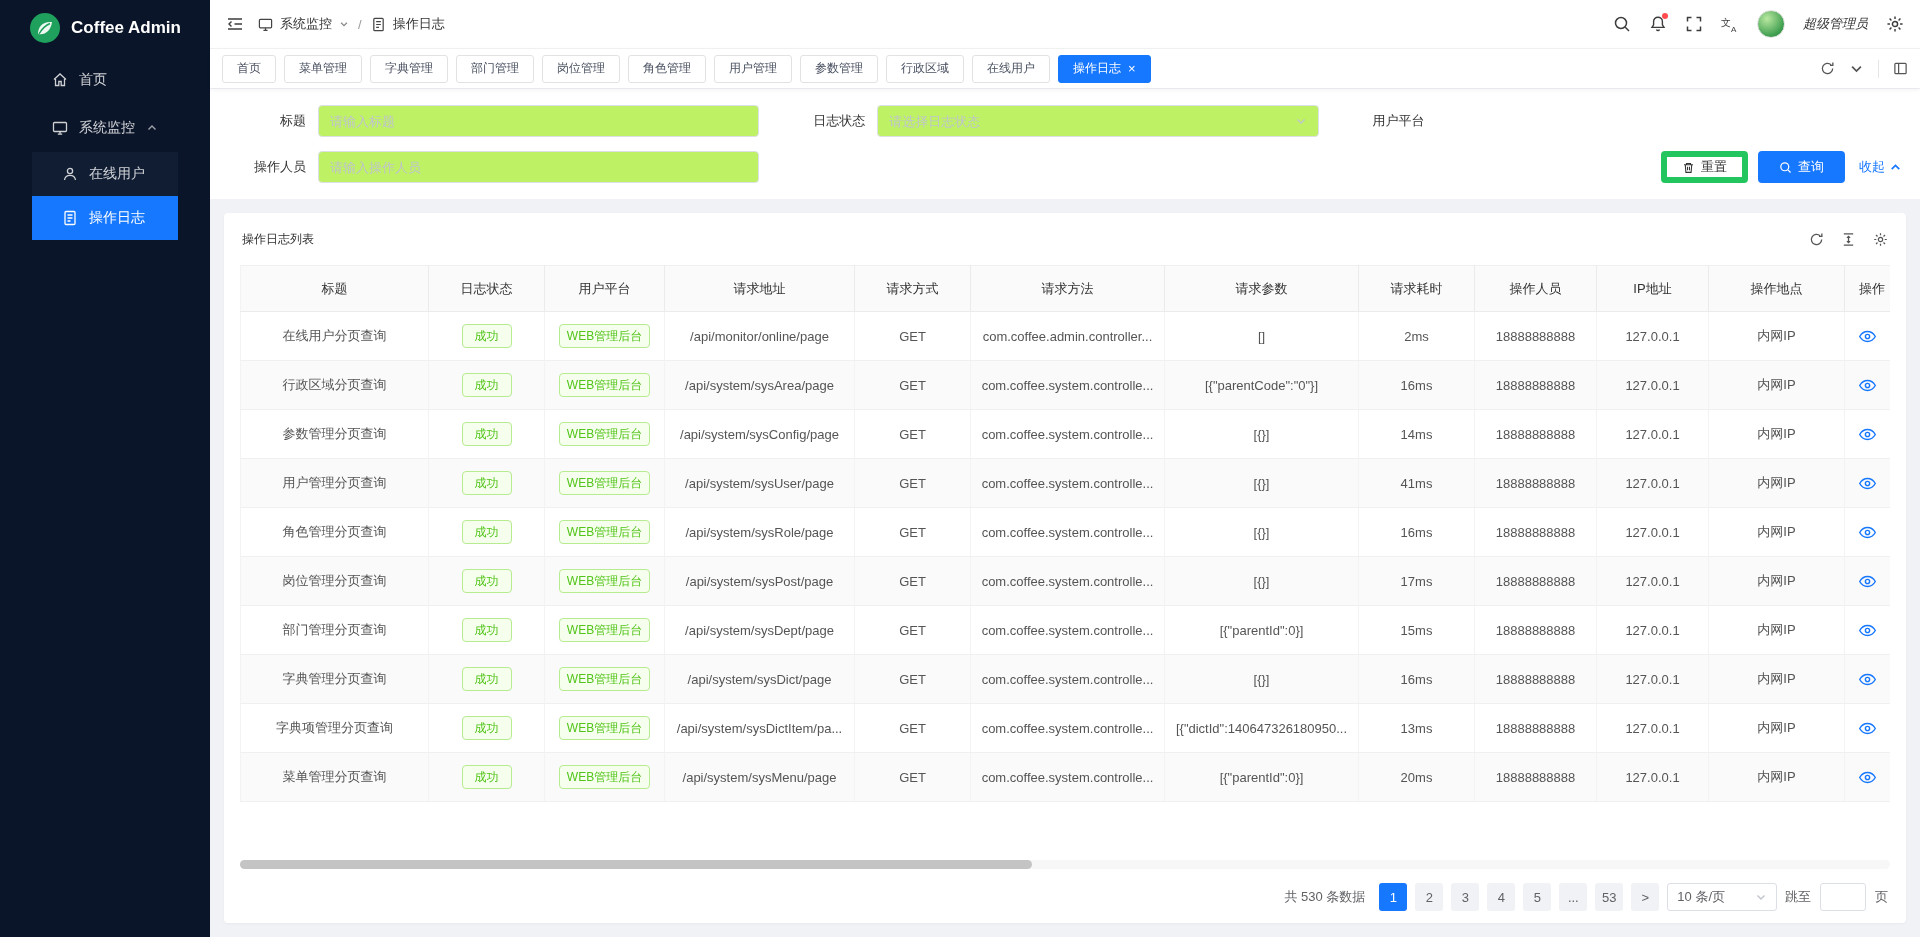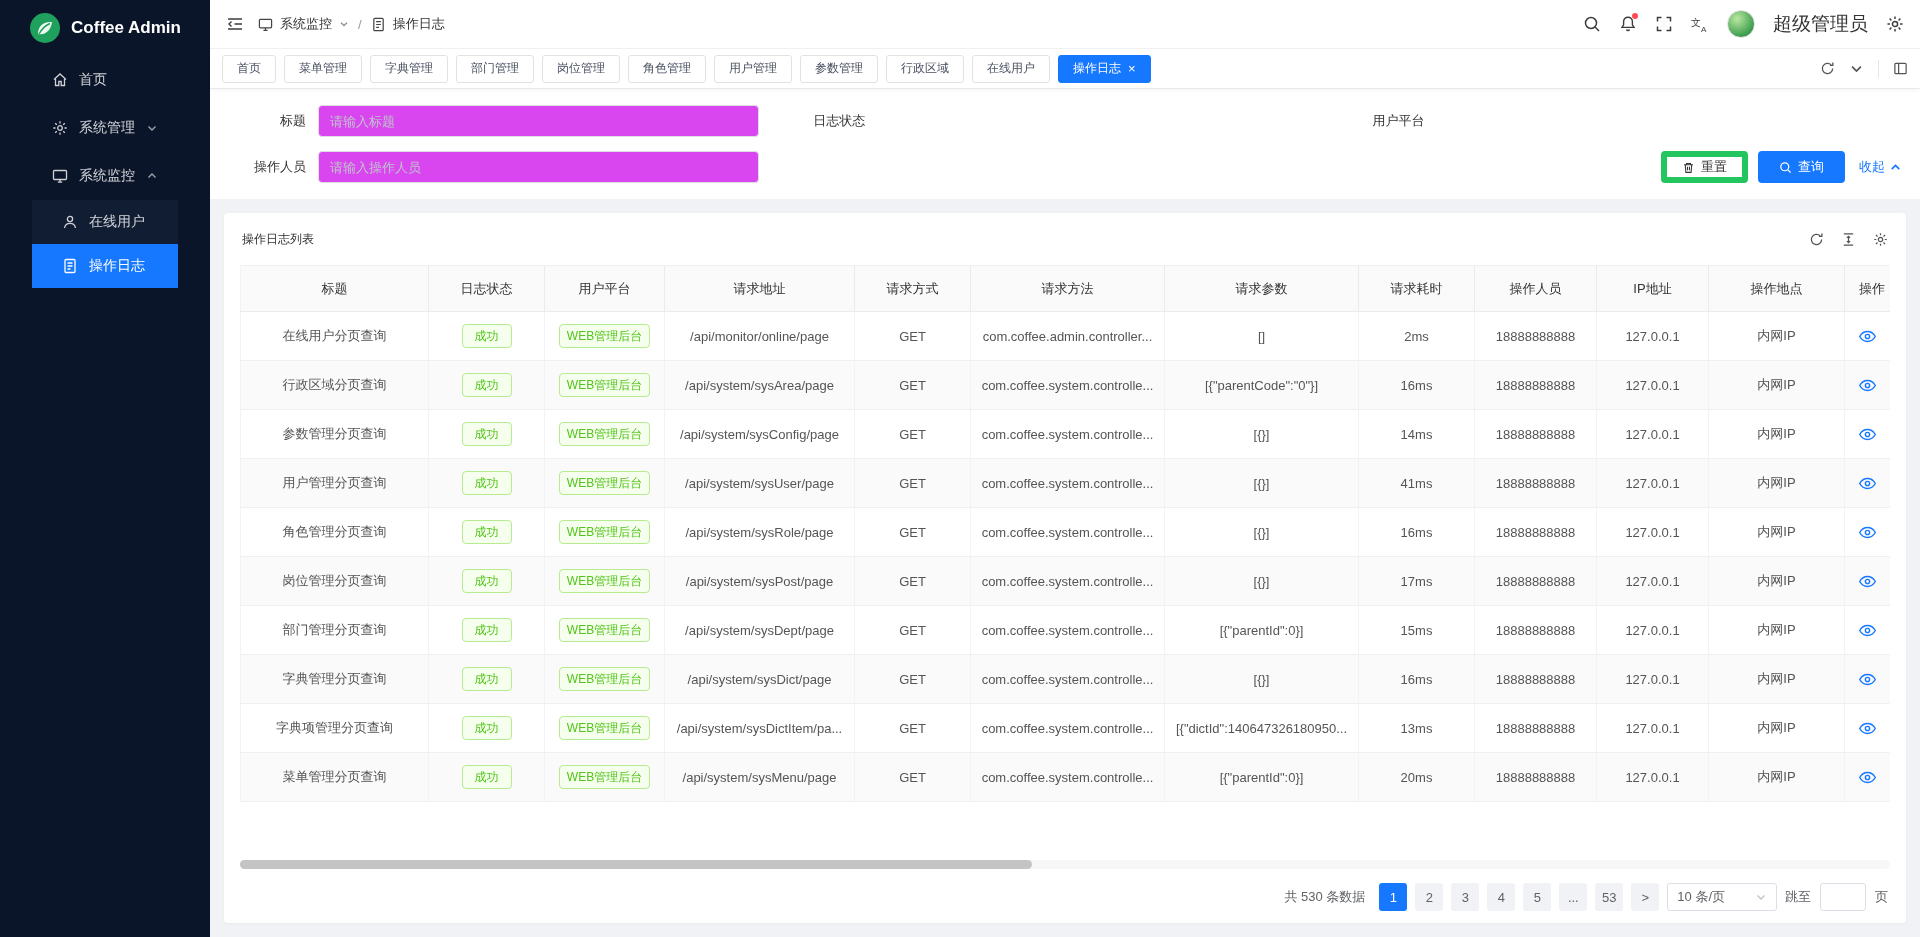--- a/index.html
+++ b/index.html
@@ -30,39 +30,39 @@
   .topbar-left { display: flex; align-items: center; gap: 14px; }
   .crumb { display: flex; align-items: center; gap: 7px; font-size: 13px; color: #333; }
   .crumb .sep { color: #999; padding: 0 2px; }
   .c-icon { width: 15px; height: 15px; color: #444; }
   .small-chev { width: 10px; height: 10px; color: #888; }
   .topbar-right { margin-left: auto; display: flex; align-items: center; gap: 18px; }
   .icon-btn { width: 18px; height: 18px; color: #3c3c3c; cursor: pointer; position: relative; }
   .bell-dot { position: absolute; top: -2px; right: -1px; width: 6px; height: 6px; border-radius: 50%; background: #ff4d4f; }
   .avatar { width: 28px; height: 28px; border-radius: 50%; flex-shrink: 0; cursor: pointer;
             background: radial-gradient(circle at 35% 30%, #b9e8a0, #3f9e4f 70%, #2a7a3c); border: 1px solid #e3e3e3; }
-  .username { font-size: 19px; color: #333; cursor: pointer; white-space: nowrap; }
+  .username { font-size: 13px; color: #333; cursor: pointer; white-space: nowrap; font-style: italic; }
 
   
   .tabbar { height: 40px; background: #fff; border-top: 1px solid #f0f0f0; display: flex; align-items: center; padding: 0 12px; flex-shrink: 0; box-shadow: 0 2px 4px rgba(0,0,0,.05); position: relative; z-index: 2; }
   .tab-list { display: flex; align-items: center; gap: 8px; flex: 1; min-width: 0; overflow: hidden; }
   .tab { height: 28px; display: inline-flex; align-items: center; gap: 7px; padding: 0 14px; border: 1px solid #e2e2e2; border-radius: 3px; font-size: 12px; color: #495060; background: #fff; cursor: pointer; white-space: nowrap; flex-shrink: 0; }
   .tab.active { background: #1677ff; border-color: #1677ff; color: #fff; }
   .tab .close { font-size: 13px; line-height: 1; }
   .tab-tools { display: flex; align-items: center; gap: 14px; color: #555; padding-left: 14px; }
   .tool-icon { width: 15px; height: 15px; cursor: pointer; color: #555; }
   .tool-divider { width: 1px; height: 18px; background: #e5e5e5; }
 
   
   .filter-strip { background: #fff; padding: 16px 16px; margin-top: 1px; flex-shrink: 0; }
   .f-row { display: flex; align-items: center; }
   .f-row + .f-row { margin-top: 14px; }
   .f-group { display: flex; align-items: center; width: 33.33%; padding-right: 26px; }
   .f-label { width: 92px; text-align: right; padding-right: 12px; font-size: 13px; color: #333; flex-shrink: 0; white-space: nowrap; }
-  .f-input { flex: 1; height: 32px; border: 1px solid #dcdfe6; border-radius: 4px; display: flex; align-items: center; padding: 0 11px; background: #d946ef; }
+  .f-input { flex: 1; height: 32px; border: 1px solid #dcdfe6; border-radius: 4px; display: flex; align-items: center; padding: 0 11px; background: #bef264; }
   .f-input input { border: none; outline: none; width: 100%; font-size: 13px; color: #333; font-family: inherit; background: transparent; }
   .f-input input::placeholder { color: #bfc4cc; }
   .sel-chev { width: 12px; height: 12px; color: #c0c4cc; flex-shrink: 0; margin-left: 6px; }
   .f-actions { margin-left: auto; display: flex; align-items: center; gap: 10px; padding-right: 2px; }
   .btn { height: 32px; padding: 0 15px; border-radius: 4px; border: 6px solid #22c55e; background: #fff; display: inline-flex; align-items: center; gap: 6px; font-size: 13px; color: #333; cursor: pointer; font-family: inherit; white-space: nowrap; }
   .btn-icon { width: 13px; height: 13px; }
   .btn-primary { background: #1677ff; border-color: #1677ff; color: #fff; }
   .link-btn { color: #1677ff; display: inline-flex; align-items: center; gap: 4px; font-size: 13px; cursor: pointer; background: none; border: none; font-family: inherit; margin-left: 4px; }
 
   
@@ -124,34 +124,20 @@
           <svg viewBox="0 0 16 16" fill="none" stroke="currentColor" stroke-width="1.3">
               <path d="M2 7.5 8 2l6 5.5"></path>
               <path d="M3.5 7v6.5h3.3v-4h2.4v4h3.3V7"></path>
             </svg>
         </span>
         <span>首页</span>
       </div>
       <div class="menu-item">
         <span class="mi-icon">
           <svg viewBox="0 0 16 16" fill="none" stroke="currentColor" stroke-width="1.3">
-              <circle cx="8" cy="8" r="2.3"></circle>
-              <path d="M8 1.3v2.2M8 12.5v2.2M1.3 8h2.2M12.5 8h2.2M3.2 3.2l1.6 1.6M11.2 11.2l1.6 1.6M12.8 3.2l-1.6 1.6M4.8 11.2l-1.6 1.6"></path>
-            </svg>
-        </span>
-        <span>系统管理</span>
-        <span class="chev">
-          <svg viewBox="0 0 12 12" fill="none" stroke="currentColor" stroke-width="1.4">
-              <path d="M2.5 4.5 6 8l3.5-3.5"></path>
-            </svg>
-        </span>
-      </div>
-      <div class="menu-item">
-        <span class="mi-icon">
-          <svg viewBox="0 0 16 16" fill="none" stroke="currentColor" stroke-width="1.3">
               <rect x="1.5" y="2.5" width="13" height="9" rx="1"></rect>
               <path d="M5.8 14.2h4.4M8 11.5v2.7"></path>
             </svg>
         </span>
         <span>系统监控</span>
         <span class="chev">
           <svg viewBox="0 0 12 12" fill="none" stroke="currentColor" stroke-width="1.4">
               <path d="M2.5 7.5 6 4l3.5 3.5"></path>
             </svg>
         </span>
@@ -309,20 +295,28 @@
     <section class="filter-strip">
       <div class="f-row">
         <div class="f-group">
           <span class="f-label">标题</span>
           <span class="f-input">
             <input placeholder="请输入标题" style="">
           </span>
         </div>
         <div class="f-group">
           <span class="f-label">日志状态</span>
+          <span class="f-input">
+            <input readonly="" placeholder="请选择日志状态" style="">
+            <span class="sel-chev">
+              <svg viewBox="0 0 12 12" fill="none" stroke="currentColor" stroke-width="1.4">
+                  <path d="M2.5 4.5 6 8l3.5-3.5"></path>
+                </svg>
+            </span>
+          </span>
         </div>
         <div class="f-group" style="padding-right:2px;">
           <span class="f-label">用户平台</span>
         </div>
       </div>
       <div class="f-row">
         <div class="f-group">
           <span class="f-label">操作人员</span>
           <span class="f-input">
             <input placeholder="请输入操作人员" style="">

